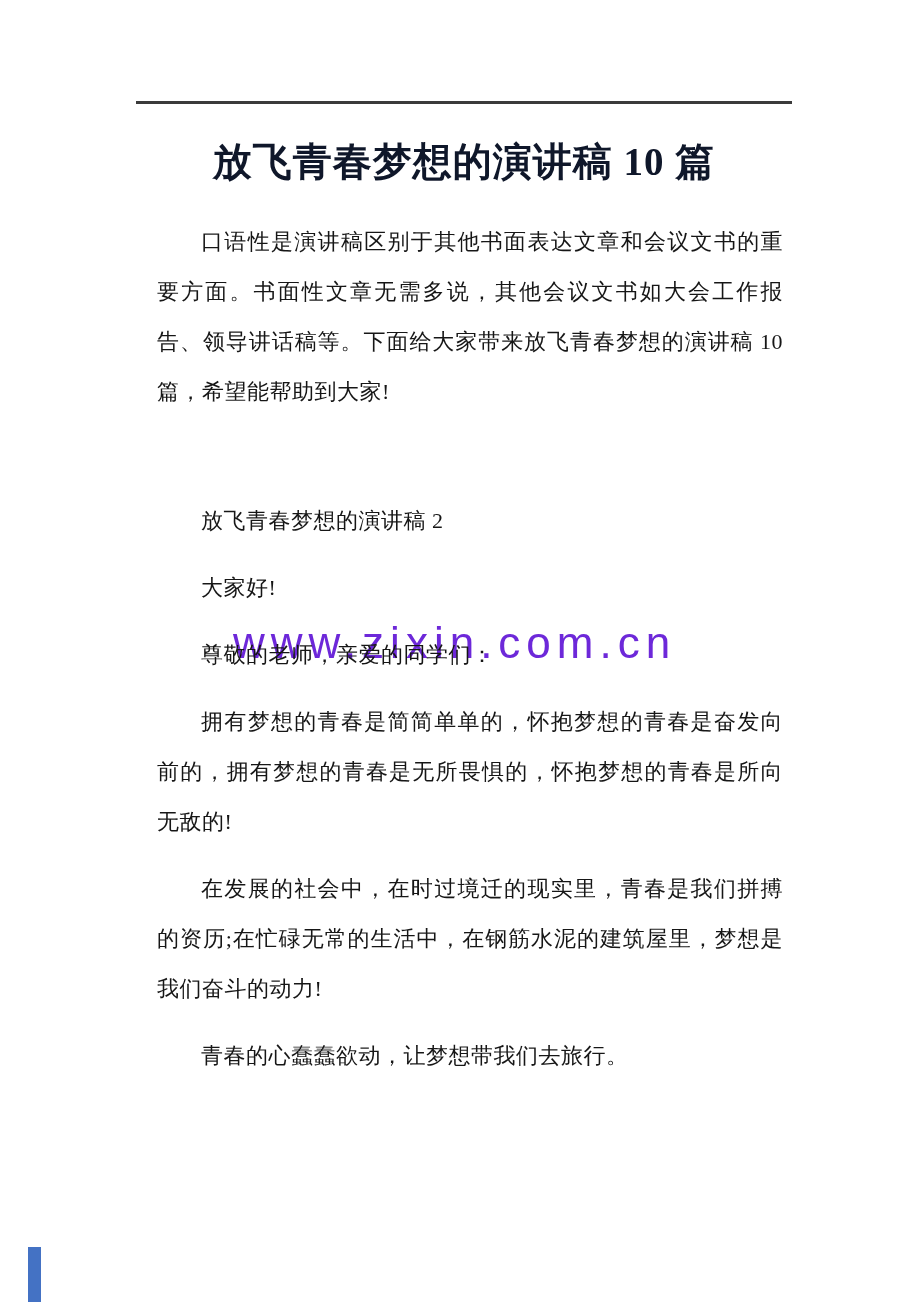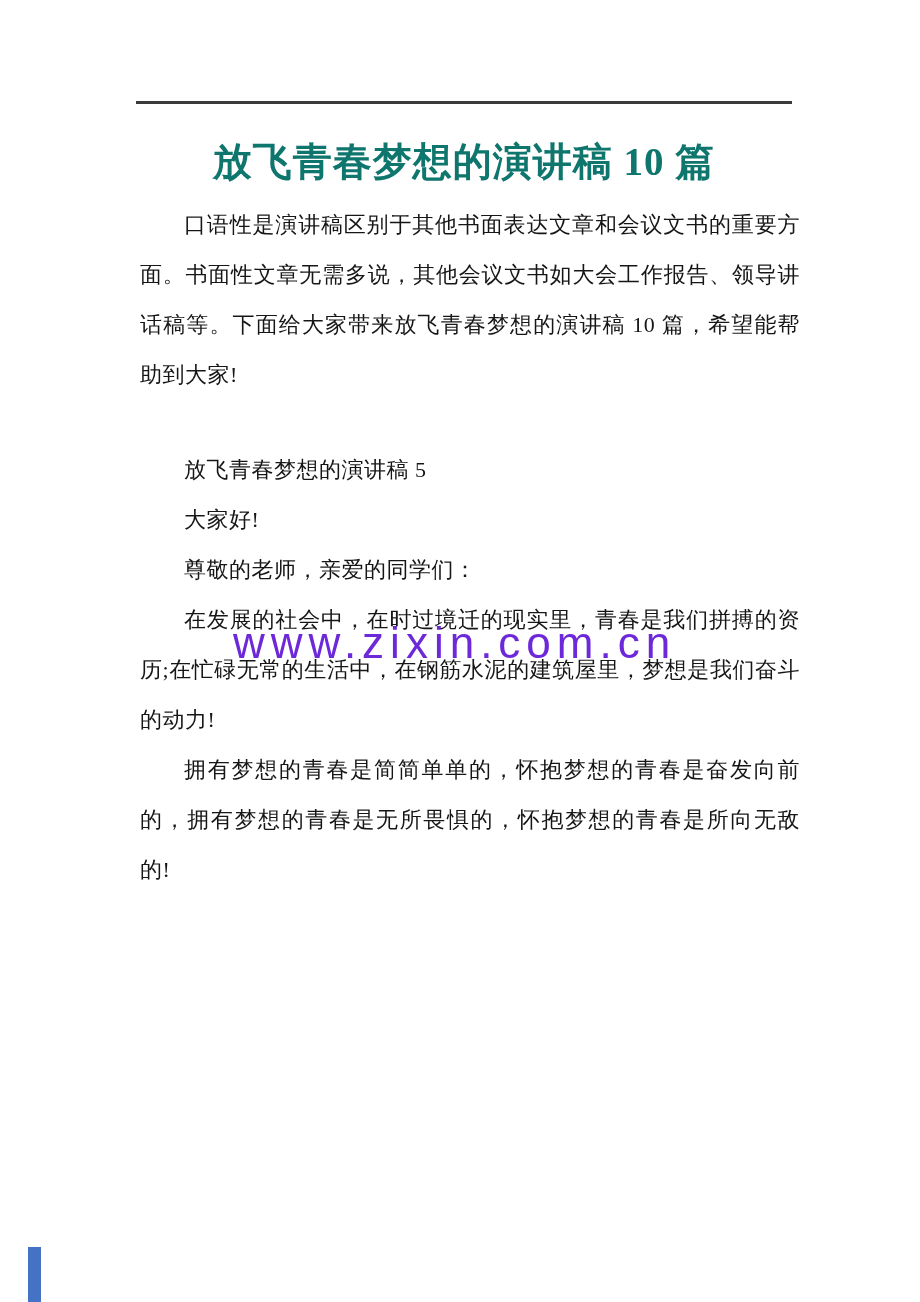--- a/index.html
+++ b/index.html
@@ -27,21 +27,21 @@
   .doc-title {
     position: absolute;
     left: 136px;
     top: 138px;
     width: 656px;
     margin: 0;
     text-align: center;
     font-size: 39px;
     line-height: 48px;
     font-weight: bold;
-    color: #0f766e;
+    color: #0f172a;
     font-family: "Liberation Serif", "DejaVu Serif", serif;
     letter-spacing: 1px;
     white-space: nowrap;
   }
   .watermark {
     position: absolute;
     left: 233px;
     top: 621px;
     z-index: 0;
     font-family: "Liberation Sans", "DejaVu Sans", sans-serif;
@@ -54,21 +54,21 @@
     text-align: center;
   }
   .content {
     position: absolute;
     left: 140px;
     top: 200px;
     width: 660px;
     z-index: 1;
   }
   .para {
-    margin: 0;
+    margin: 17px;
     font-size: 22px;
     line-height: 50px;
     text-align: justify;
     text-indent: 44px;
     letter-spacing: 0.5px;
   }
   .para-gap {
     height: 45px;
   }
   .accent-bar {
@@ -89,29 +89,30 @@
 
   <h1 class="doc-title">放飞青春梦想的演讲稿 10 篇</h1>
 
   <div class="watermark">www.zixin.com.cn</div>
 
   <div class="content">
     <p class="para">口语性是演讲稿区别于其他书面表达文章和会议文书的重要方面。书面性文章无需多说，其他会议文书如大会工作报告、领导讲话稿等。下面给大家带来放飞青春梦想的演讲稿 10 篇，希望能帮助到大家!</p>
 
     <div class="para-gap"></div>
 
-    <p class="para">放飞青春梦想的演讲稿 5</p>
+    <p class="para">放飞青春梦想的演讲稿 2</p>
 
     <p class="para">大家好!</p>
 
     <p class="para">尊敬的老师，亲爱的同学们：</p>
 
 
 
+    <p class="para">拥有梦想的青春是简简单单的，怀抱梦想的青春是奋发向前的，拥有梦想的青春是无所畏惧的，怀抱梦想的青春是所向无敌的!</p>
+
     <p class="para">在发展的社会中，在时过境迁的现实里，青春是我们拼搏的资历;在忙碌无常的生活中，在钢筋水泥的建筑屋里，梦想是我们奋斗的动力!</p>
 
-    <p class="para">拥有梦想的青春是简简单单的，怀抱梦想的青春是奋发向前的，拥有梦想的青春是无所畏惧的，怀抱梦想的青春是所向无敌的!</p>
-
+    <p class="para">青春的心蠢蠢欲动，让梦想带我们去旅行。</p>
   </div>
 
   <div class="accent-bar"></div>
 
 </div>
 
 </body></html>

